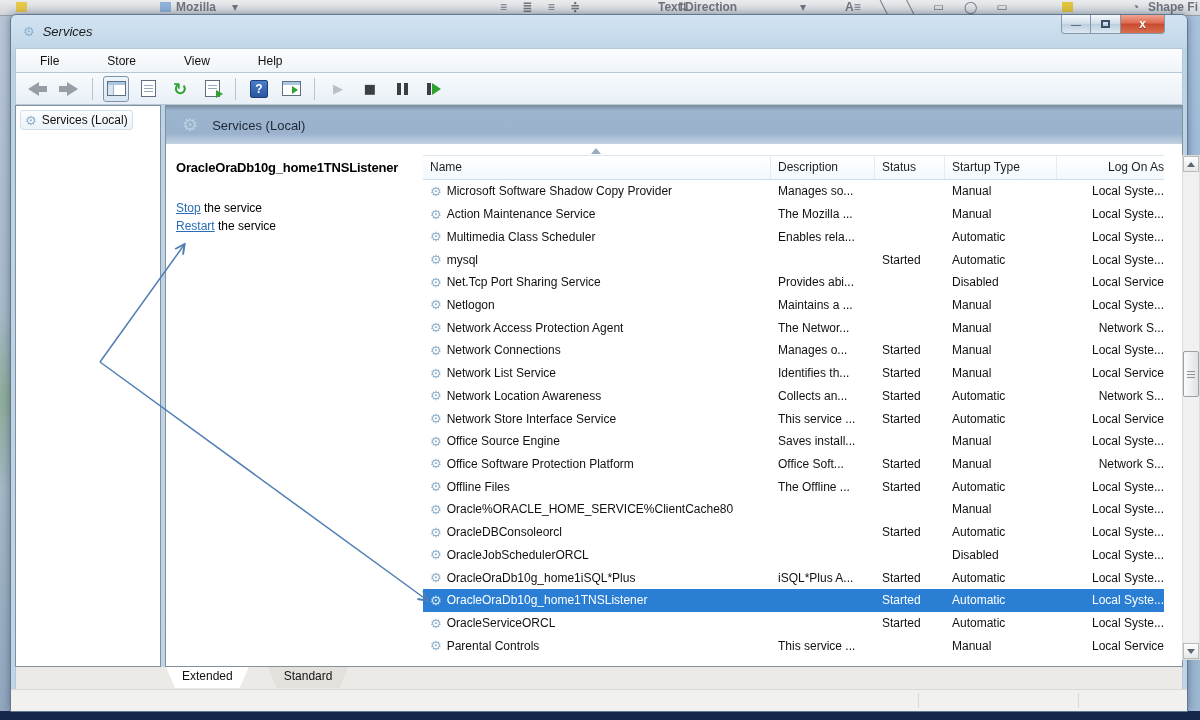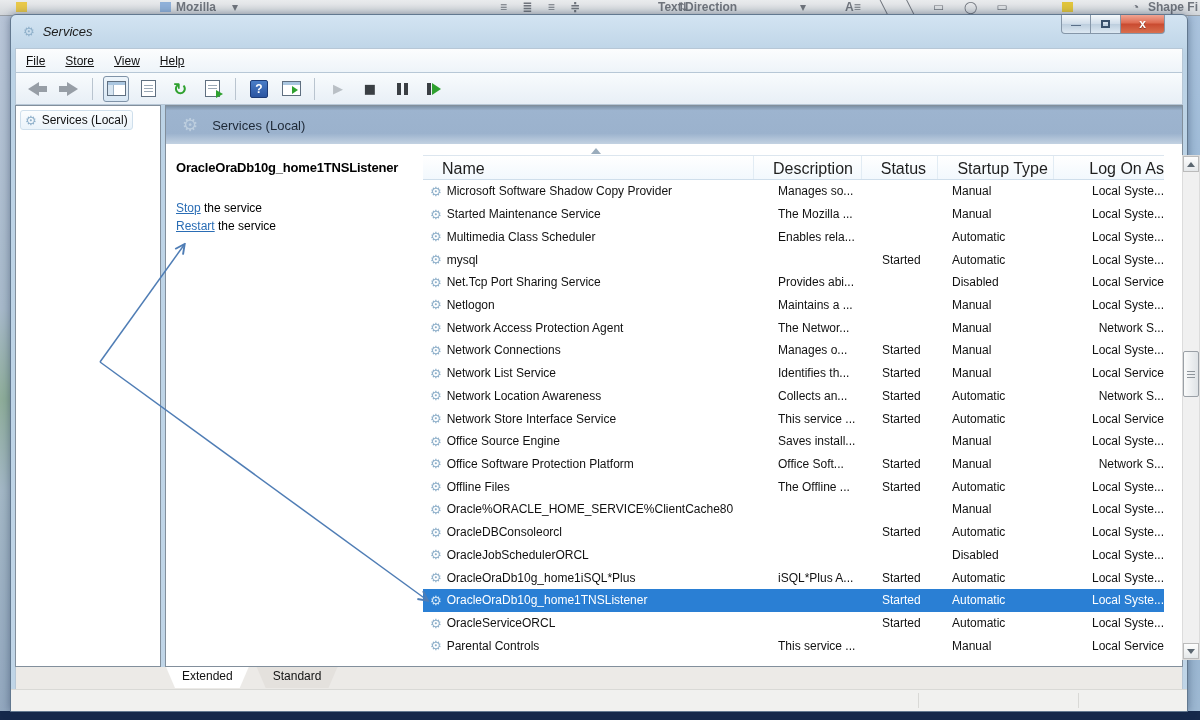--- a/index.html
+++ b/index.html
@@ -32,21 +32,21 @@
     font-size:10px; color:#39506b; background:linear-gradient(#f4f8fb,#cfdce9 50%,#bccddd 50%,#dce8f2); }
   .wbtn.min { width:30px; border-radius:0 0 0 4px; }
   .wbtn.max { width:30px; border-left:none; }
   .wbtn.close { width:44px; border-left:none; border-radius:0 0 4px 0; color:#fff; font-weight:bold; font-size:12px;
     background:linear-gradient(#f0a493,#dd6a50 45%,#c94a30 50%,#d96f4e); text-shadow:0 1px 1px rgba(0,0,0,.4); }
   .max-glyph { width:9px; height:8px; border:2px solid #39506b; }
 
   .menubar { position:absolute; left:4px; top:33px; right:4px; height:24px;
     background:linear-gradient(#fcfdfe,#eef4f9); border:1px solid #b7c7d6; border-bottom:none;
     display:flex; align-items:center; font-size:12px; color:#111; }
-  .menu-item { padding:4px 10px; cursor:default;text-decoration:underline; }
+  .menu-item { padding:4px 24px; cursor:default; }
 
   .toolbar { position:absolute; left:4px; top:57px; right:4px; height:33px;
     background:linear-gradient(#f8fbfd,#e8eff6); border:1px solid #b7c7d6;
     display:flex; align-items:center; gap:6px; padding-left:8px; }
   .tsep { width:1px; height:22px; background:#b9c4cf; margin:0 4px; }
   .tbtn { width:26px; height:26px; display:flex; align-items:center; justify-content:center; position:relative; }
   .tbtn.pressed { border:1px solid #7f93a8; border-radius:3px; background:linear-gradient(#eef5fb,#d8e7f4); }
   .nav-arrow { position:relative; width:22px; height:14px; }
   .nav-arrow .tail { position:absolute; top:4px; width:9px; height:6px; background:#979ea6; }
   .nav-arrow .head { position:absolute; top:0; width:0; height:0; border-top:7px solid transparent; border-bottom:7px solid transparent; }
@@ -87,21 +87,21 @@
   .banner-text { font-size:13px; color:#1d2836; }
 
   .info { position:absolute; left:0; top:38px; width:257px; bottom:0; background:#fff; padding:16px 10px; }
   .info-title { font-size:13px; font-weight:bold; color:#000; letter-spacing:-0.2px; white-space:nowrap; }
   .info-links { margin-top:24px; font-size:12px; color:#000; line-height:18px; }
   .link { color:#2a6db5; text-decoration:underline; cursor:pointer; }
 
   .tablewrap { position:absolute; left:257px; right:2px; top:49px; bottom:6px; }
   .thead { position:absolute; left:0; top:0; width:741px; height:25px; display:flex;
     background:linear-gradient(#ffffff,#f2f8fd); border-top:1px solid #dce6ef; border-bottom:1px solid #cfdeeb; }
-  .th { font-size:16px; color:#1e1e1e; padding:4px 0 0 7px; border-right:1px solid #e2ecf4; height:100%;margin-left:12px; }
+  .th { font-size:12px; color:#1e1e1e; padding:4px 0 0 7px; border-right:1px solid #e2ecf4; height:100%; }
   .c-name{width:348px} .c-desc{width:104px} .c-status{width:70px} .c-startup{width:112px} .c-logon{width:107px; border-right:none;text-align:right;}
   .sort-asc { position:absolute; left:168px; top:-7px; width:0; height:0;
     border-left:5px solid transparent; border-right:5px solid transparent; border-bottom:6px solid #9aacbc; }
   .tbody { position:absolute; left:0; top:25px; width:741px; bottom:0; overflow:hidden; }
   .row { display:flex; height:22.72px; align-items:center; font-size:12px; color:#111; }
   .cell { padding-left:7px; white-space:nowrap; overflow:hidden; }
   .cell.c-name { display:flex; align-items:center; gap:5px; }
   .row.selected { background:#2a7fd4; color:#fff; }
   .row.selected .gear { color:#d6e8f7; }
 
@@ -111,21 +111,21 @@
     border:1px solid #bbb; display:flex; align-items:center; justify-content:center; }
   .sbtn.up{top:0} .sbtn.down{bottom:0}
   .sbtn .tri-up { width:0;height:0;border-left:4px solid transparent;border-right:4px solid transparent;border-bottom:5px solid #5b6670; }
   .sbtn .tri-down { width:0;height:0;border-left:4px solid transparent;border-right:4px solid transparent;border-top:5px solid #5b6670; }
   .sthumb { position:absolute; left:0; top:195px; width:16px; height:46px; border:1px solid #9aa0a6; border-radius:2px;
     background:linear-gradient(90deg,#fafbfb,#dfe3e6); display:flex; flex-direction:column; gap:2px; align-items:center; justify-content:center; }
   .sthumb i { width:8px; height:1px; background:#8d949a; }
 
   
   .tabsrow { position:absolute; left:4px; right:4px; bottom:22px; height:22px; background:#eceae7; border-left:1px solid #b7c7d6; border-right:1px solid #b7c7d6; }
-  .tabs { position:absolute; left:150px; top:0; display:flex; gap:8px; }
+  .tabs { position:absolute; left:150px; top:0; display:flex; gap:19px; }
   .tab { position:relative; height:21px; padding:2px 16px; font-size:12px; color:#111;
     clip-path:polygon(0 0,100% 0,calc(100% - 9px) 100%,9px 100%); filter:drop-shadow(0 0 1px #8a8a8a); }
   .tab.active { background:#fff; font-weight:normal; }
   .tab.inactive { background:#e4e1dd; }
   .statusbar { position:absolute; left:0px; right:0px; bottom:0; height:22px; background:#f1f1ef; border-top:1px solid #d9d9d6; }
   .ssep { position:absolute; top:3px; bottom:3px; width:1px; background:#d9d9d6; }
 
   
   .annot { position:absolute; left:0; top:0; width:1200px; height:720px; pointer-events:none; z-index:50; }
 </style>
@@ -281,21 +281,21 @@
                 <span>Microsoft Software Shadow Copy Provider</span>
               </div>
               <div class="cell c-desc">Manages so...</div>
               <div class="cell c-status"></div>
               <div class="cell c-startup">Manual</div>
               <div class="cell c-logon">Local Syste...</div>
             </div>
             <div class="row">
               <div class="cell c-name">
                 <span class="gear">⚙</span>
-                <span>Started Maintenance Service</span>
+                <span>Action Maintenance Service</span>
               </div>
               <div class="cell c-desc">The Mozilla ...</div>
               <div class="cell c-status"></div>
               <div class="cell c-startup">Manual</div>
               <div class="cell c-logon">Local Syste...</div>
             </div>
             <div class="row">
               <div class="cell c-name">
                 <span class="gear">⚙</span>
                 <span>Multimedia Class Scheduler</span>

